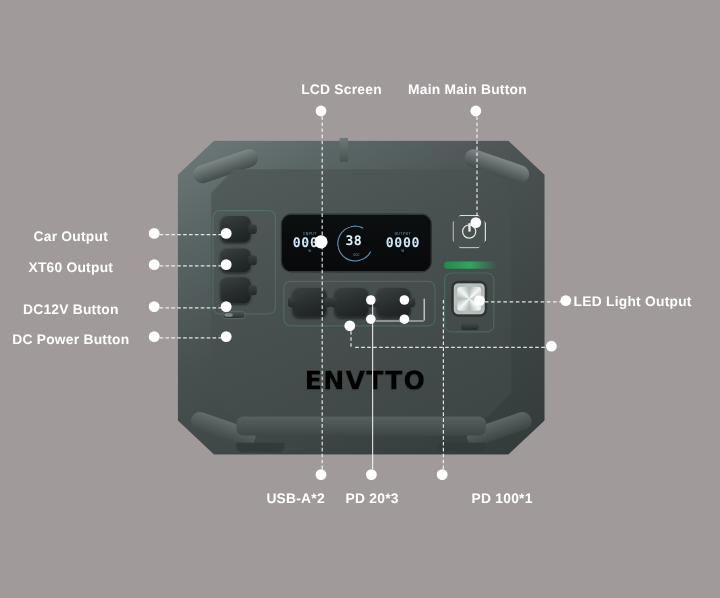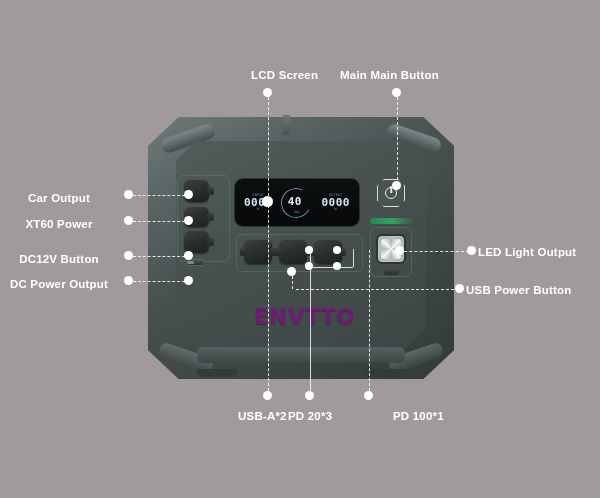--- a/index.html
+++ b/index.html
@@ -240,21 +240,21 @@
   .greenstrip {
     position:absolute; left:222px; top:101px; width:44px; height:6px;
     background:linear-gradient(90deg,#1f8f4a,#2fae63,rgba(47,174,99,0));
     border-radius:3px; opacity:.9;
   }
 
   
   #brand {
     position:absolute; left:106px; top:188px;
     font-size:21px; font-weight:bold; letter-spacing:1px;
-    color:#701a75;
+    color:#000000;
     font-family:"DejaVu Sans", sans-serif;
     text-shadow:0 1px 1px rgba(0,0,0,.3);
   }
 </style>
 </head>
 <body>
 
 <div id="stage">
 
   <div id="device">
@@ -275,21 +275,21 @@
 
     <div id="lcd">
       <div class="lcdcell">
         <span class="lcdtag">INPUT</span>
         <span class="lcdnum">0000</span>
         <span class="lcdtag">W</span>
       </div>
       <div class="gauge">
         <div class="arc"></div>
         <div>
-          <span class="pct">40</span><span class="pctsign">%</span>
+          <span class="pct">38</span><span class="pctsign">%</span>
         </div>
         <span class="pctlabel">SOC</span>
       </div>
       <div class="lcdcell">
         <span class="lcdtag">OUTPUT</span>
         <span class="lcdnum">0000</span>
         <span class="lcdtag">W</span>
       </div>
     </div>
 
@@ -321,56 +321,55 @@
   <div class="label" style="left:340px; top:70px;">Main Main Button</div>
   <div class="dot" style="left:392px; top:88px;"></div>
   <div class="leadv" style="left:396.5px; top:97px; height:88px;"></div>
   <div class="dot" style="left:392px; top:181px;"></div>
 
   <div class="label r" style="left:0; width:118px; top:193px;">Car Output</div>
   <div class="dot" style="left:124px; top:190px;"></div>
   <div class="lead" style="left:133px; top:194.5px; width:52px;"></div>
   <div class="dot" style="left:184px; top:190px;"></div>
 
-  <div class="label r" style="left:0; width:118px; top:219px;">XT60 Power</div>
+  <div class="label r" style="left:0; width:118px; top:219px;">XT60 Output</div>
   <div class="dot" style="left:124px; top:216px;"></div>
   <div class="lead" style="left:133px; top:220.5px; width:52px;"></div>
   <div class="dot" style="left:184px; top:216px;"></div>
 
   <div class="label r" style="left:0; width:118px; top:254px;">DC12V Button</div>
   <div class="dot" style="left:124px; top:251px;"></div>
   <div class="lead" style="left:133px; top:255.5px; width:52px;"></div>
   <div class="dot" style="left:184px; top:251px;"></div>
 
-  <div class="label r" style="left:0; width:118px; top:279px;">DC Power Output</div>
+  <div class="label r" style="left:0; width:118px; top:279px;">DC Power Button</div>
   <div class="dot" style="left:124px; top:276px;"></div>
   <div class="lead" style="left:133px; top:280.5px; width:52px;"></div>
   <div class="dot" style="left:184px; top:276px;"></div>
 
   <div class="dot" style="left:395px; top:246px;"></div>
   <div class="lead" style="left:404px; top:250.5px; width:65px;"></div>
   <div class="dot" style="left:467px; top:246px;"></div>
   <div class="label" style="left:478px; top:247px;">LED Light Output</div>
 
   <div class="dot" style="left:287px; top:267px;"></div>
   <div class="lead" style="left:296px; top:288.5px; width:163px;"></div>
   <div class="leadv" style="left:291.5px; top:271px; height:18px;"></div>
   <div class="dot" style="left:455px; top:284px;"></div>
-  <div class="label" style="left:466px; top:285px;">USB Power Button</div>
 
   <div class="lead solid" style="left:313px; top:266.5px; width:40px;"></div>
   <div class="leadv solid" style="left:352.5px; top:249px; height:18px;"></div>
   <div class="dot sm" style="left:305px; top:246px;"></div>
   <div class="dot sm" style="left:305px; top:262px;"></div>
   <div class="dot sm" style="left:333px; top:246px;"></div>
   <div class="dot sm" style="left:333px; top:262px;"></div>
 
   <div class="leadv" style="left:267.5px; top:205px; height:186px;"></div>
   <div class="dot" style="left:263px; top:391px;"></div>
-  <div class="label" style="left:222px; top:411px;margin-left:16px;">USB-A*2</div>
+  <div class="label" style="left:222px; top:411px;">USB-A*2</div>
 
   <div class="leadv solid" style="left:309.5px; top:250px; height:141px;"></div>
   <div class="dot" style="left:305px; top:391px;"></div>
   <div class="label" style="left:288px; top:411px;">PD 20*3</div>
 
   <div class="leadv" style="left:368.5px; top:250px; height:141px;"></div>
   <div class="dot" style="left:364px; top:391px;"></div>
   <div class="label" style="left:345px; top:411px;padding-left:48px;">PD 100*1</div>
 
 </div>

